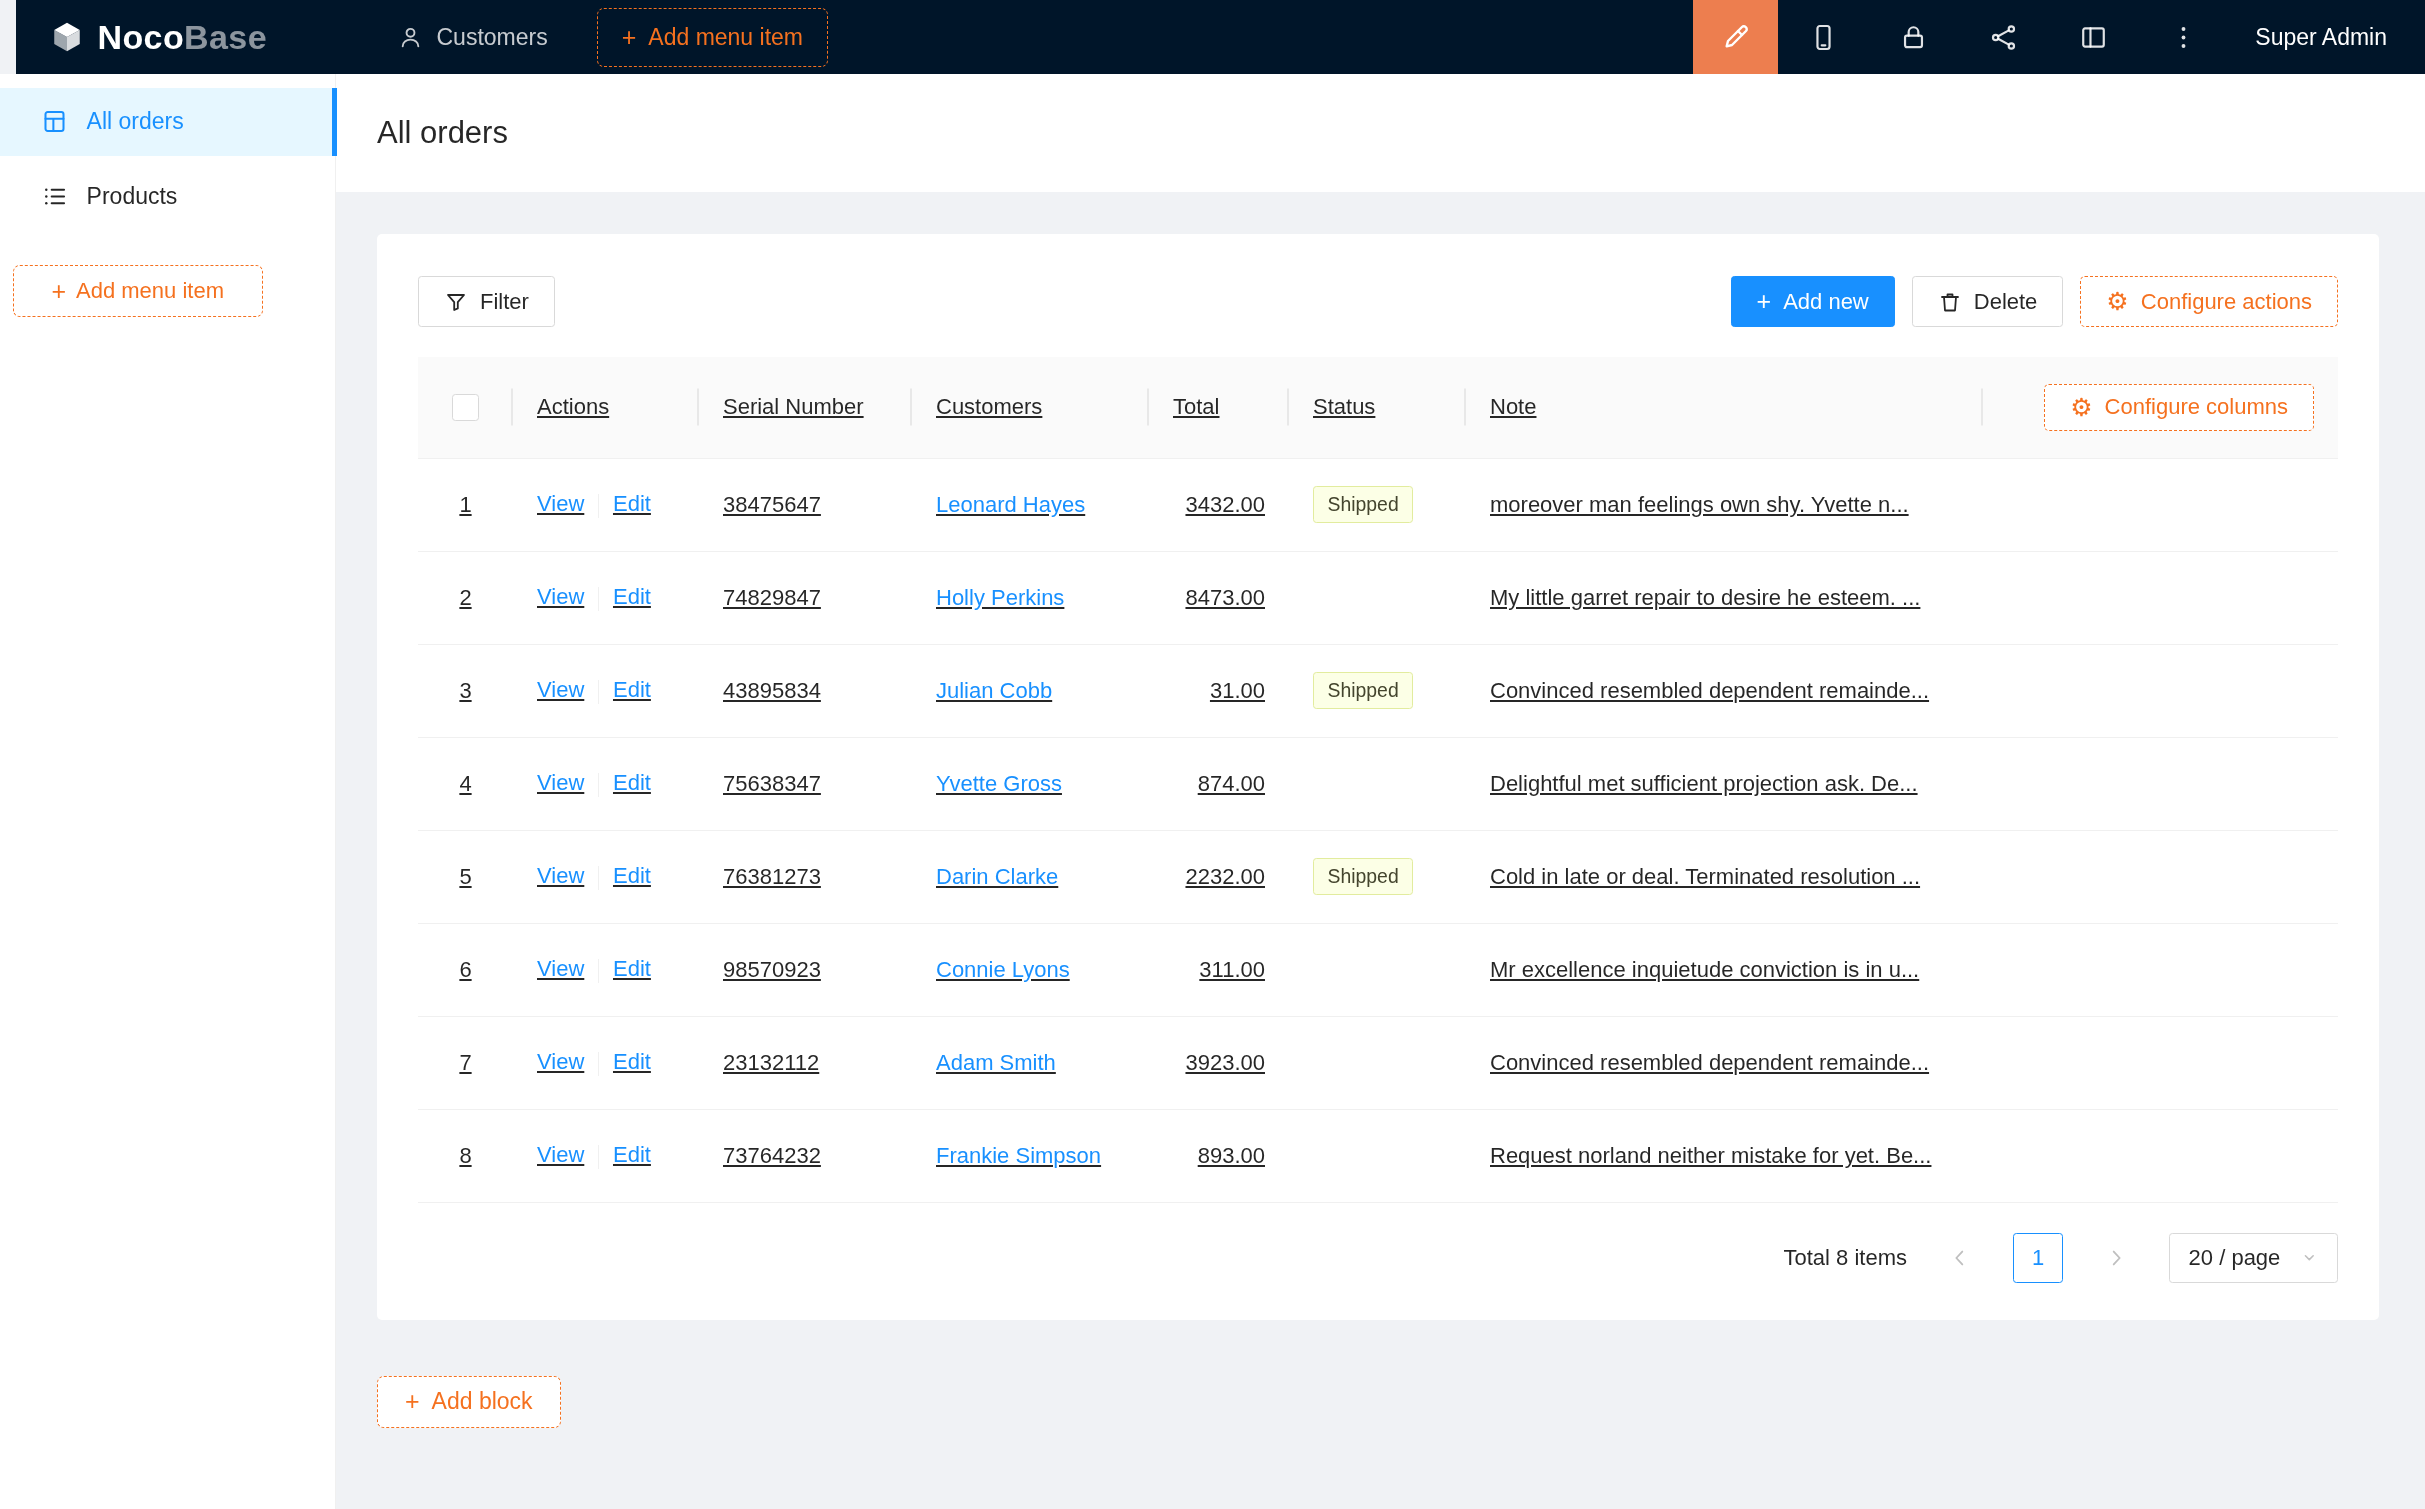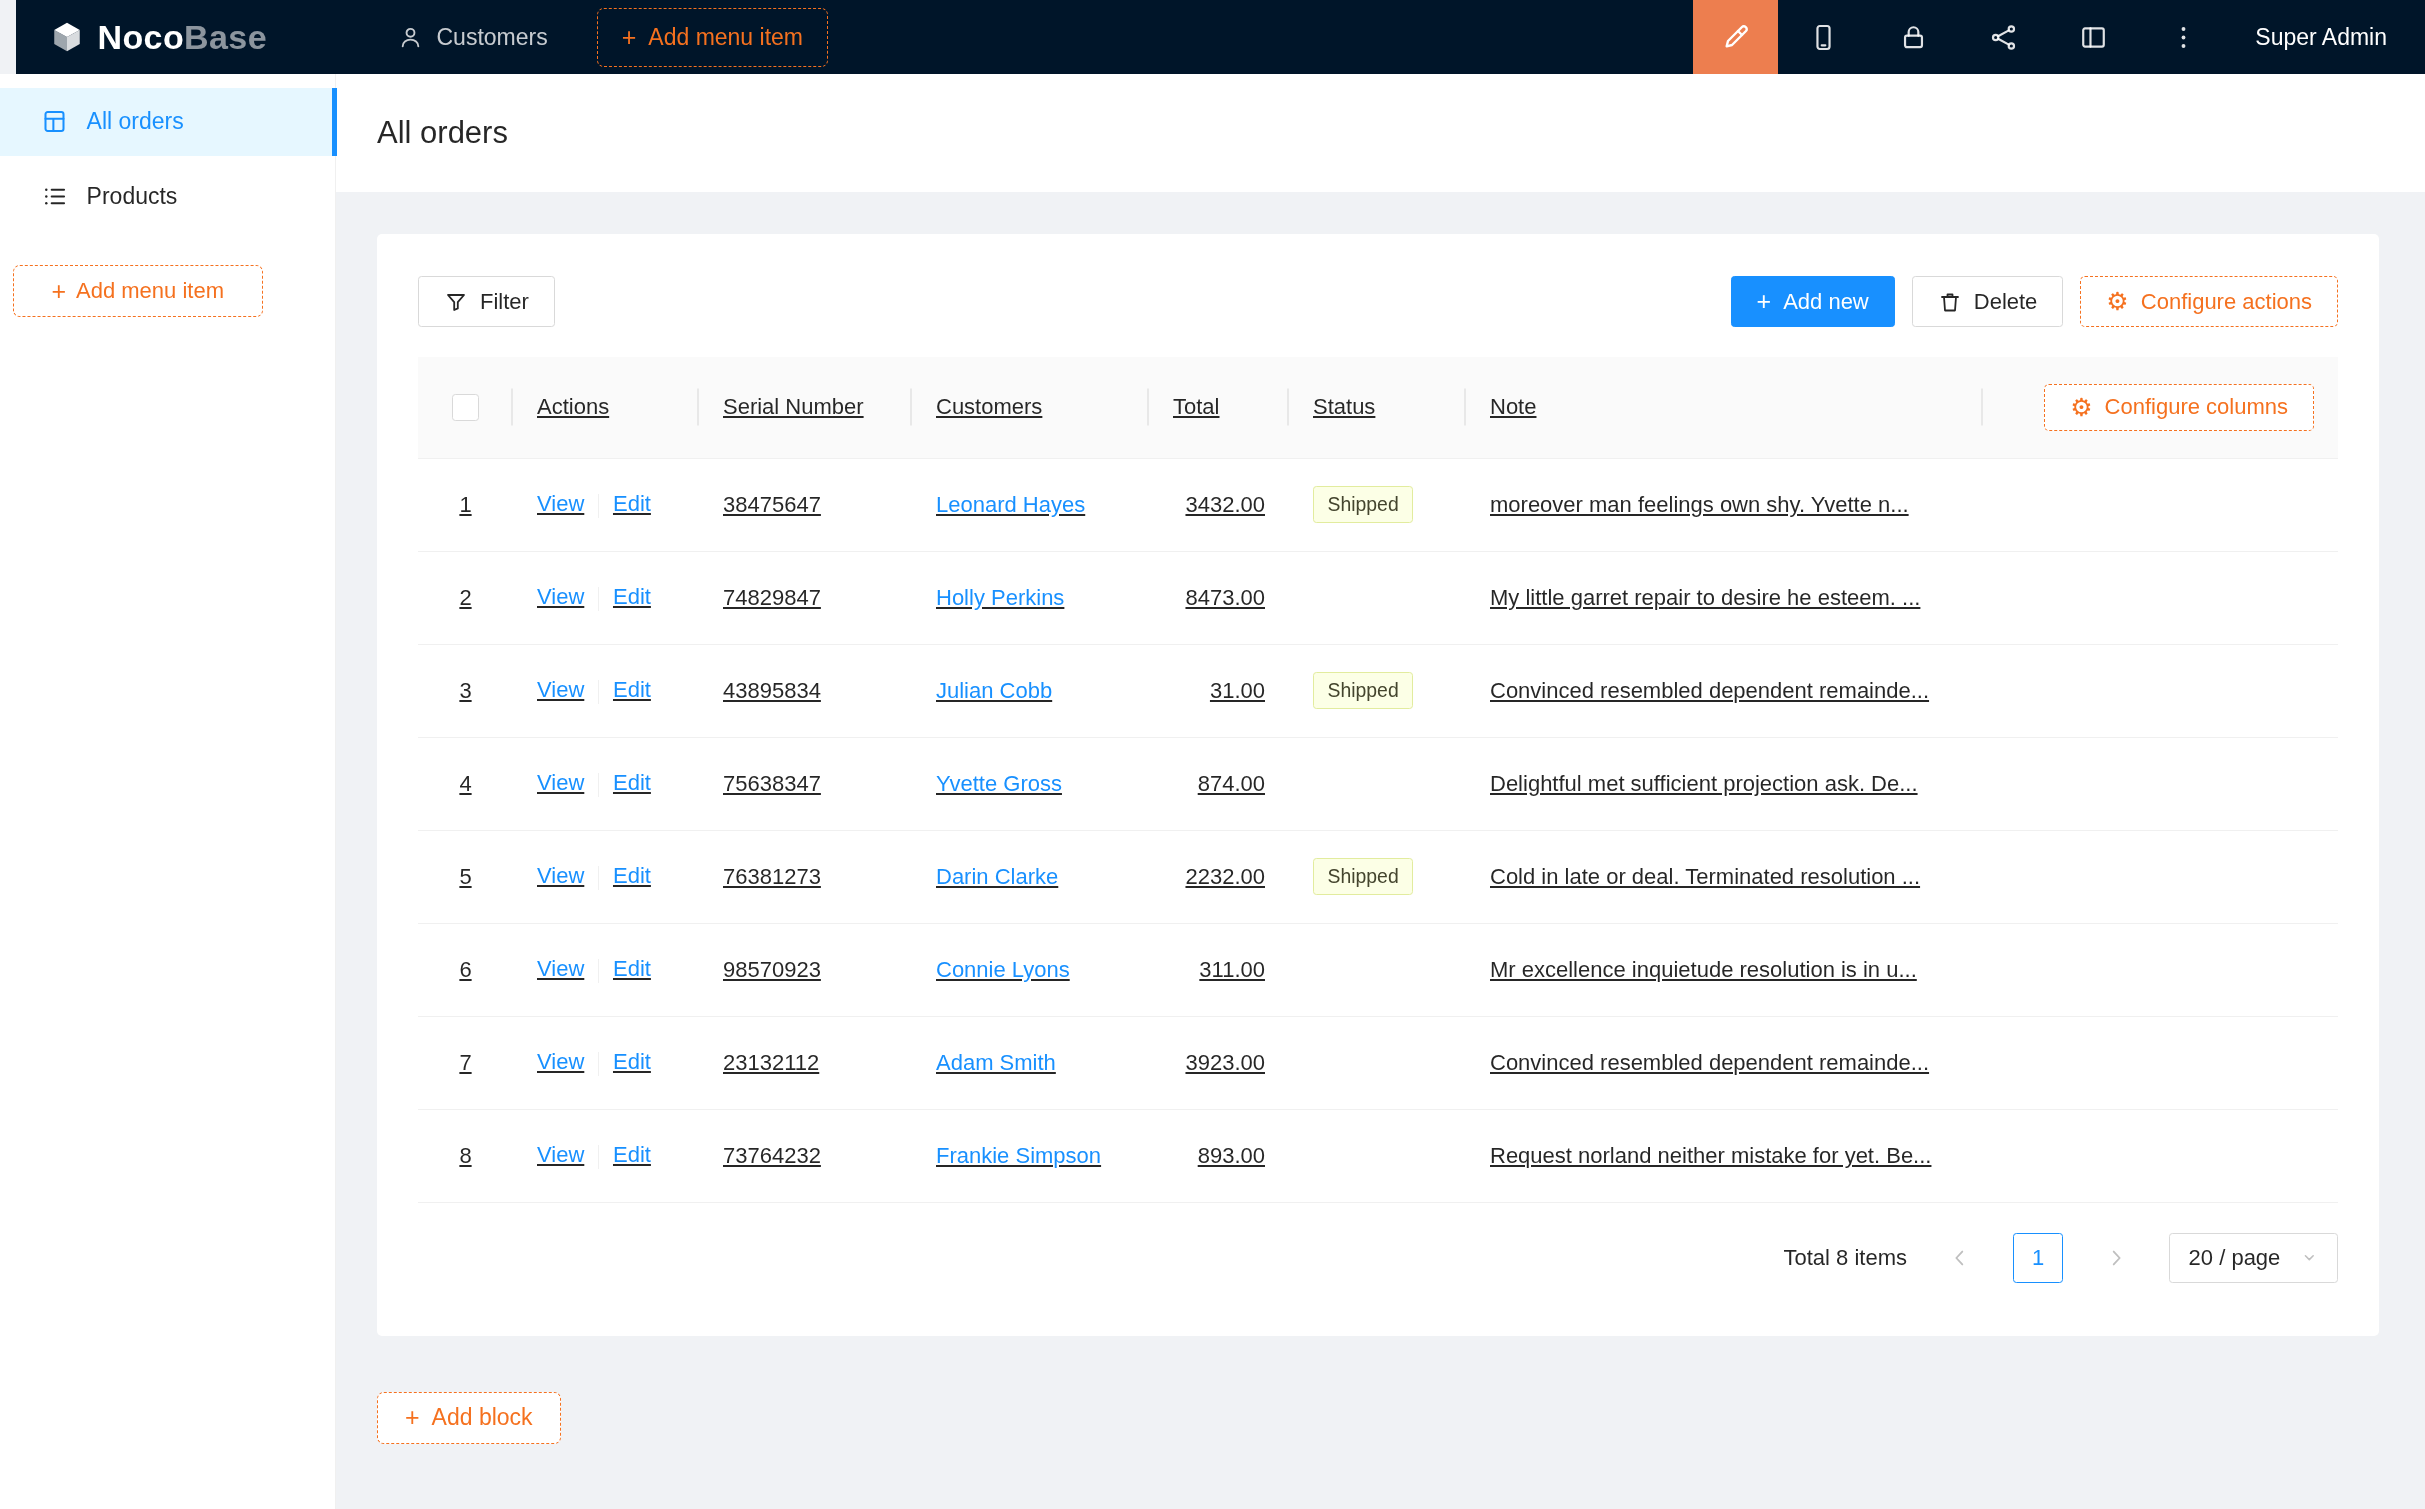--- a/index.html
+++ b/index.html
@@ -39,21 +39,21 @@
   .menu-item.active { background:#e6f7ff; color:#1890ff; }
   .menu-item.active::after { content:""; position:absolute; right:-1.7px; top:0; bottom:0; width:5px; background:#1890ff; }
   .sidebar-add { margin:35px 0 0 12.7px; width:250px; height:52px; display:flex; align-items:center; justify-content:center; gap:10px;
     background:#fff; border:1.7px dashed #f5711f; border-radius:6.8px; color:#f5711f; font-size:22px; cursor:pointer; }
 
   
   .main { position:absolute; left:336px; top:74px; right:0; bottom:0; display:flex; flex-direction:column; overflow:hidden; }
   .page-header { flex:0 0 118px; background:#fff; display:flex; align-items:center; padding:0 41px; }
   .page-title { font-size:31px; font-weight:500; }
   .content { flex:1; background:#f0f2f5; padding:42px 47px 0 41px; overflow:hidden; }
-  .card { background:#fff; border-radius:5px; padding:42px 41px 53px; }
+  .card { background:#fff; border-radius:5px; padding:42px 41px 37px; }
 
   
   .toolbar { display:flex; align-items:center; margin-bottom:30px; }
   .toolbar-right { margin-left:auto; display:flex; gap:17px; }
   .btn { height:51px; display:inline-flex; align-items:center; gap:12px; padding:0 25px; border-radius:3.4px; font-size:22px;
     border:1.7px solid #d9d9d9; background:#fff; color:rgba(0,0,0,0.85); cursor:pointer; white-space:nowrap; }
   .btn svg { width:24px; height:24px; }
   .btn-primary { background:#1890ff; border-color:#1890ff; color:#fff; }
   .btn-dashed { border:1.7px dashed #f5711f; color:#f5711f; border-radius:5px; }
   .gear { font-family:"DejaVu Sans",sans-serif; font-size:25px; line-height:1; }
@@ -312,21 +312,21 @@
 
   <tr>
     <td class="col-center"><span>6</span></td>
     <td>
       <a class="blue-link">View</a><span class="link-divider"></span><a class="blue-link">Edit</a>
     </td>
     <td><span>98570923</span></td>
     <td><a class="blue-link">Connie Lyons</a></td>
     <td class="col-right"><span>311.00</span></td>
     <td></td>
-    <td><span>Mr excellence inquietude resolution is in u...</span></td>
+    <td><span>Mr excellence inquietude conviction is in u...</span></td>
     <td></td>
   </tr>
 
   <tr>
     <td class="col-center"><span>7</span></td>
     <td>
       <a class="blue-link">View</a><span class="link-divider"></span><a class="blue-link">Edit</a>
     </td>
     <td><span>23132112</span></td>
     <td><a class="blue-link">Adam Smith</a></td>

